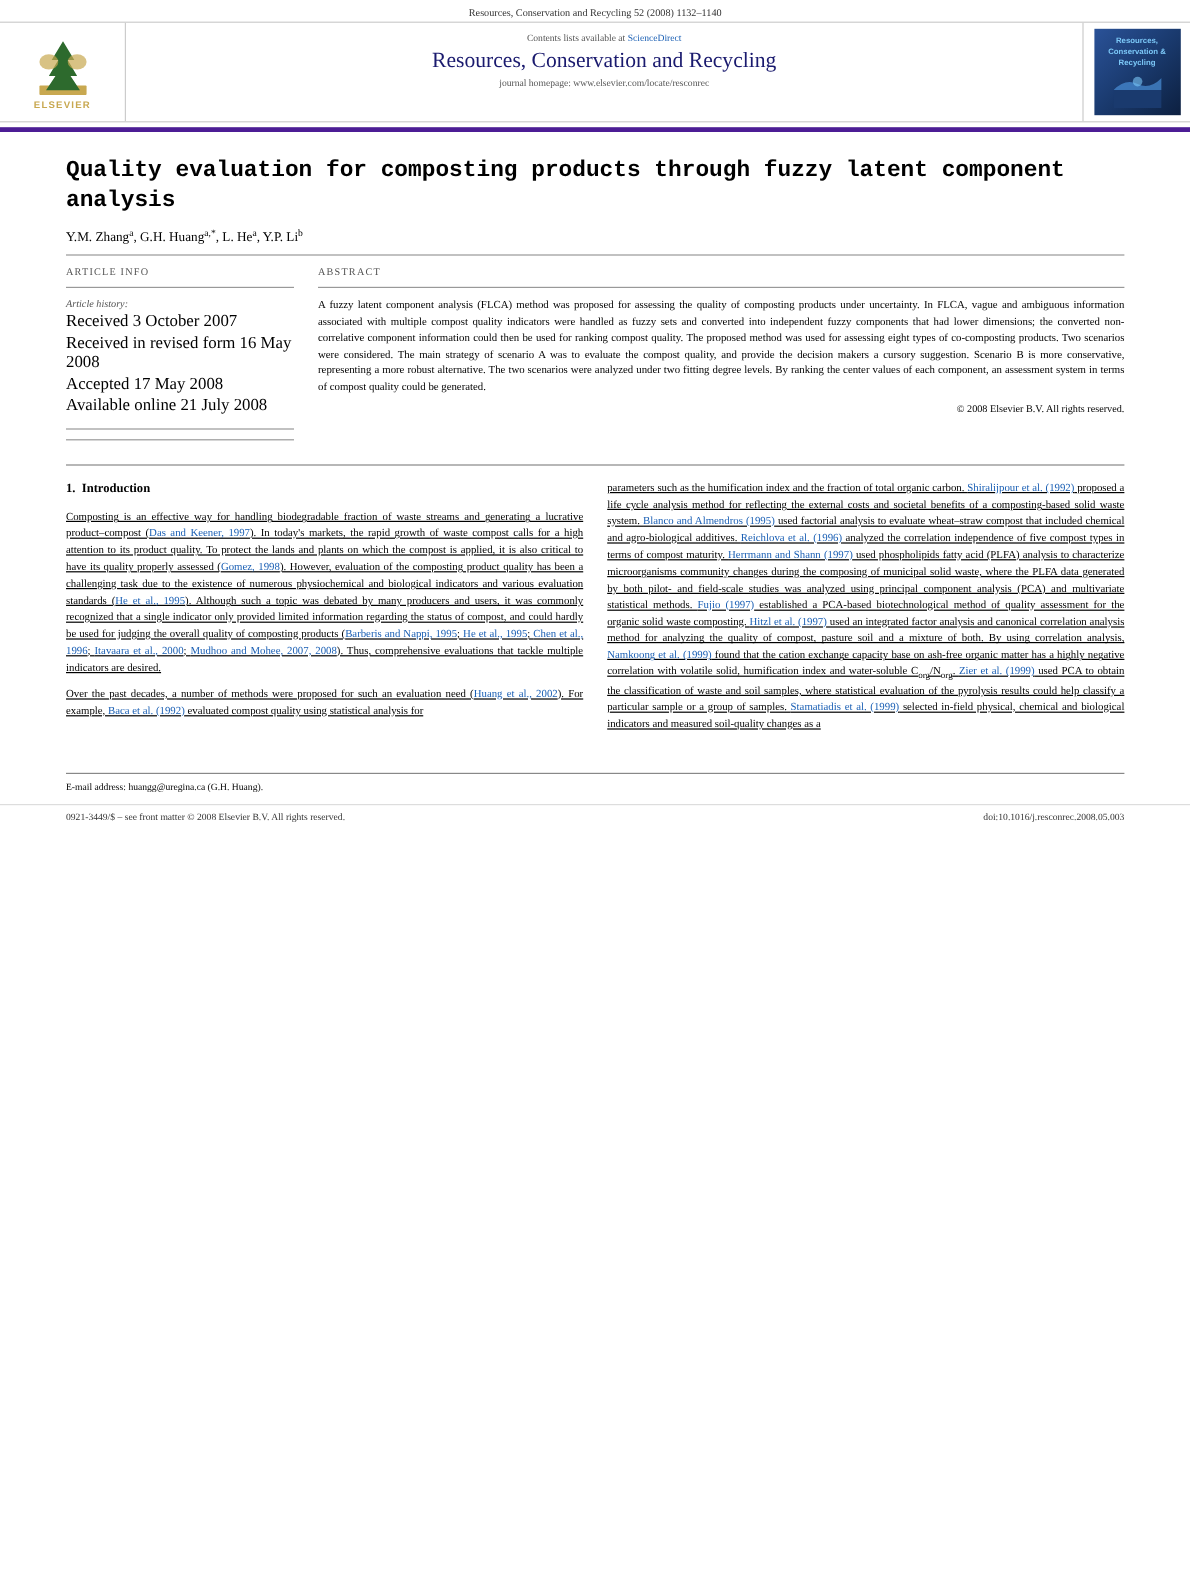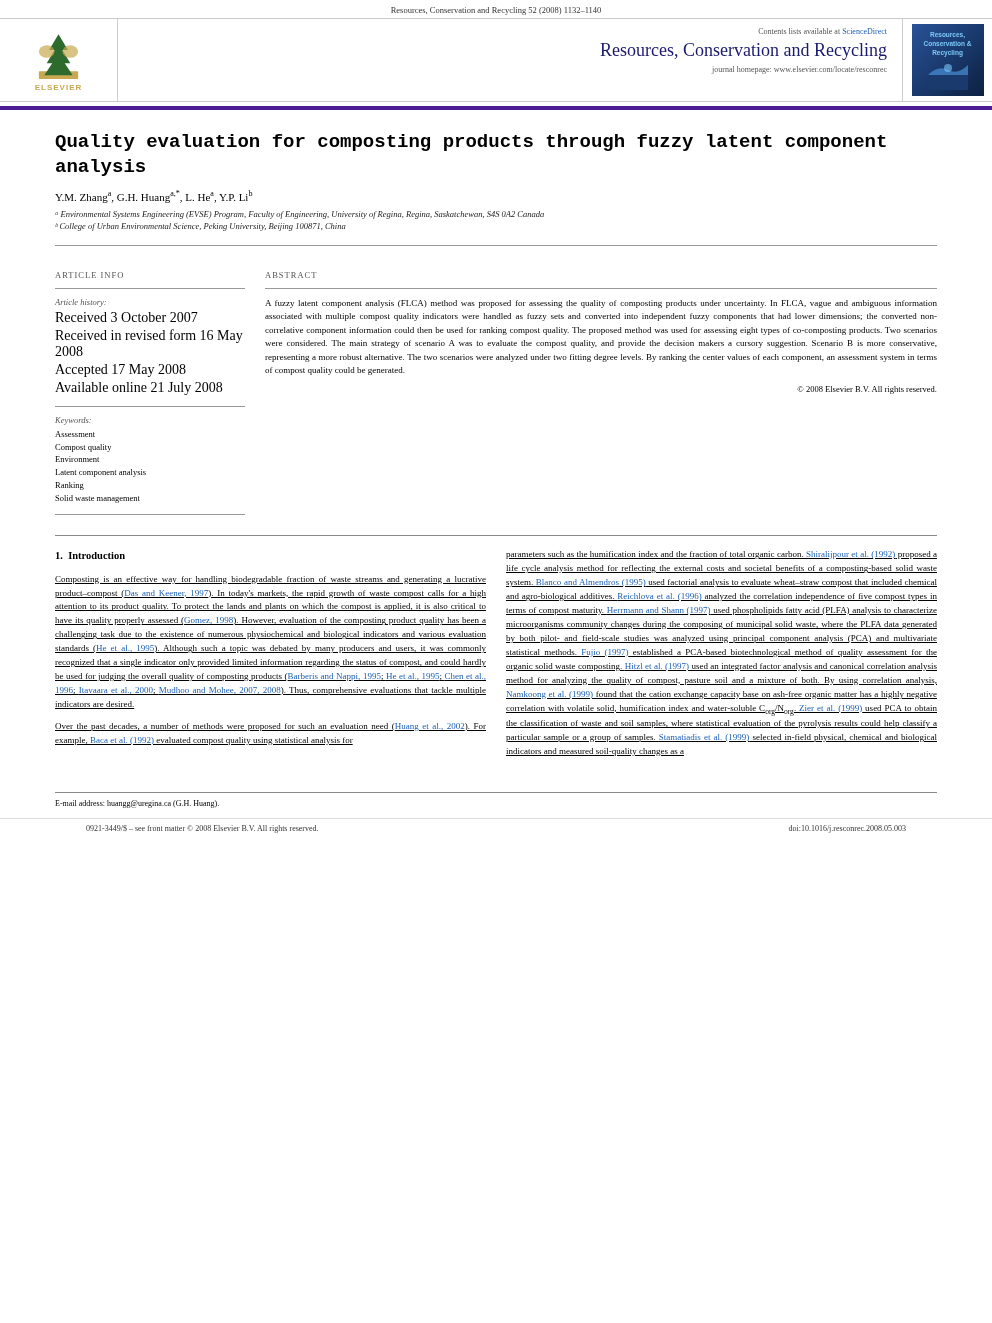--- a/index.html
+++ b/index.html
@@ -34,40 +34,40 @@
     }
 
     .header-content {
       display: flex;
       align-items: stretch;
       border-top: 1px solid #ccc;
       border-bottom: 1px solid #ccc;
     }
 
     .elsevier-logo-area {
-      width: 118px;
+      width: 105px;
       display: flex;
       align-items: center;
       justify-content: center;
       padding: 8px;
       border-right: 1px solid #ccc;
       text-align: center;
     }
 
     .elsevier-text {
       font-size: 8px;
       font-weight: bold;
       letter-spacing: 1px;
       color: #c8a850;
       font-family: Arial, sans-serif;
     }
 
     .journal-title-area {
       flex: 1;
-      text-align: right;
+      text-align: center;
       padding: 8px 15px;
     }
 
     .sciencedirect-link {
       font-size: 8px;
       color: #555;
       margin-bottom: 4px;
     }
 
     .sciencedirect-link a, .sciencedirect-link span.link {
@@ -147,21 +147,21 @@
     .divider-line {
       border: none;
       border-top: 1px solid #999;
       margin: 8px 0;
     }
 
     
     .article-columns {
       display: flex;
       gap: 20px;
-      margin-top: 24px;
+      margin-top: 8px;
     }
 
     .article-info-col {
       width: 190px;
       flex-shrink: 0;
     }
 
     .abstract-col {
       flex: 1;
     }
@@ -263,21 +263,21 @@
       margin-bottom: 5px;
     }
 
     .footnote-text {
       font-size: 8px;
       color: #000;
       line-height: 1.5;
     }
 
     .bottom-bar {
-      padding: 5px 86px;
+      padding: 5px 55px;
       font-size: 8px;
       color: #333;
       border-top: 1px solid #ddd;
       margin-top: 8px;
       display: flex;
       justify-content: space-between;
     }
 
     .elsevier-brand {
       display: flex;
@@ -342,54 +342,39 @@
 
     <div class="article-title">Quality evaluation for composting products through fuzzy latent component analysis</div>
 
     <div class="authors-line">
       <span>Y.M. Zhang<sup>a</sup></span>,
       <span>G.H. Huang<sup>a,</sup><sup>*</sup></span>,
       <span>L. He<sup>a</sup></span>,
       <span>Y.P. Li<sup>b</sup></span>
     </div>
 
-    <div class="affiliations">
-      <div>ᵃ Environmental Systems Engineering (EVSE) Program, Faculty of Engineering, University of Regina, Regina, Saskatchewan, S4S 0A2 Canada</div>
-      <div>ᵇ College of Urban Environmental Science, Peking University, Beijing 100871, China</div>
-    </div>
 
     <hr class="divider-line">
 
     <div class="article-columns">
 
       <div class="article-info-col">
         <div class="section-label">ARTICLE  INFO</div>
         <hr class="divider-line">
 
         <div class="info-group">
           <div class="info-group-title">Article history:</div>
           <div class="info-item">Received 3 October 2007</div>
           <div class="info-item">Received in revised form 16 May 2008</div>
           <div class="info-item">Accepted 17 May 2008</div>
           <div class="info-item">Available online 21 July 2008</div>
         </div>
 
         <hr class="divider-line">
 
-        <div class="info-group">
-          <div class="info-group-title">Keywords:</div>
-          <div class="keywords-list">
-            <div>Assessment</div>
-            <div>Compost quality</div>
-            <div>Environment</div>
-            <div>Latent component analysis</div>
-            <div>Ranking</div>
-            <div>Solid waste management</div>
-          </div>
-        </div>
 
         <hr class="divider-line">
       </div>
 
       <div class="abstract-col">
         <div class="section-label">ABSTRACT</div>
         <hr class="divider-line">
         <div class="abstract-text">A fuzzy latent component analysis (FLCA) method was proposed for assessing the quality of composting products under uncertainty. In FLCA, vague and ambiguous information associated with multiple compost quality indicators were handled as fuzzy sets and converted into independent fuzzy components that had lower dimensions; the converted non-correlative component information could then be used for ranking compost quality. The proposed method was used for assessing eight types of co-composting products. Two scenarios were considered. The main strategy of scenario A was to evaluate the compost quality, and provide the decision makers a cursory suggestion. Scenario B is more conservative, representing a more robust alternative. The two scenarios were analyzed under two fitting degree levels. By ranking the center values of each component, an assessment system in terms of compost quality could be generated.</div>
         <div class="copyright-line">© 2008 Elsevier B.V. All rights reserved.</div>
       </div>

